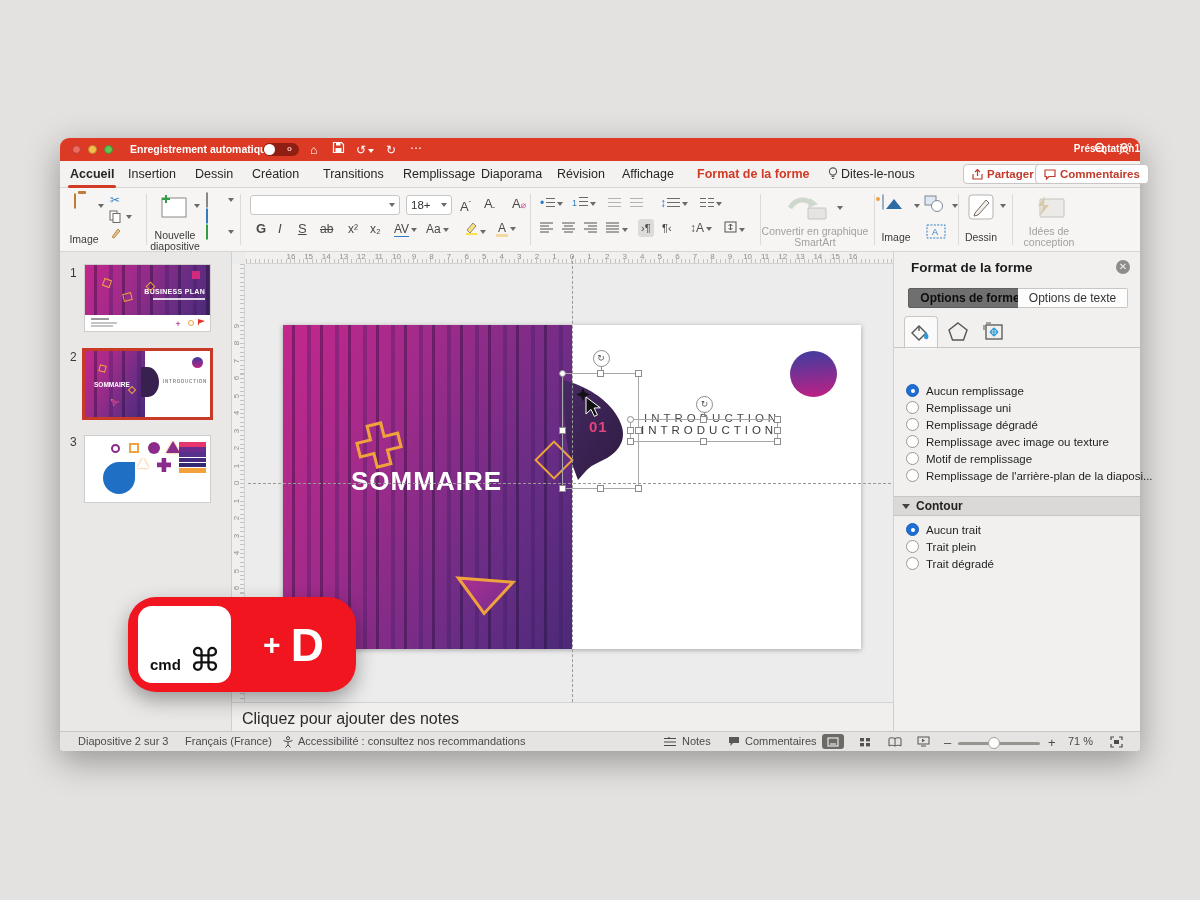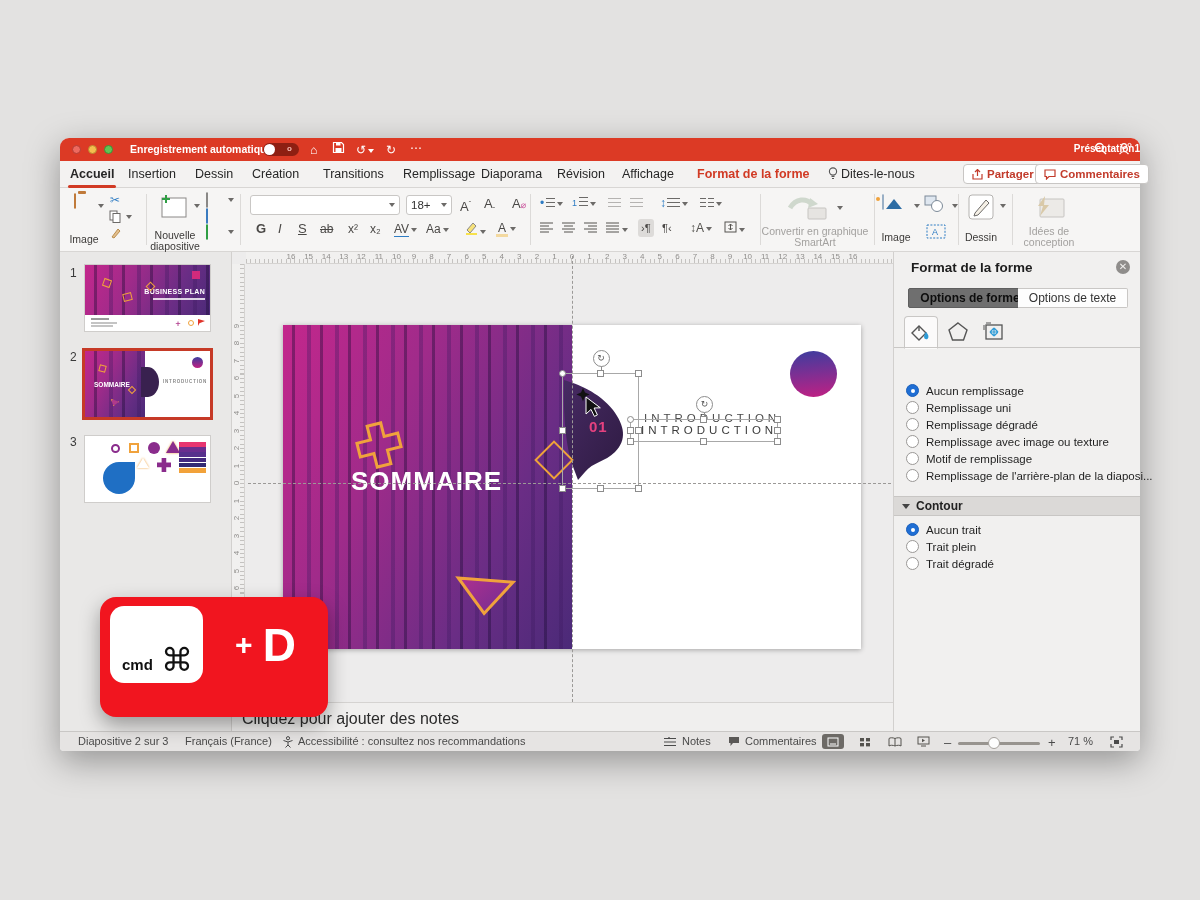--- a/index.html
+++ b/index.html
@@ -108,21 +108,21 @@
 
   
   #statusbar{position:absolute;left:0;top:593px;width:100%;height:20px;background:#e6e4e3;border-top:1px solid #c9c7c5;box-sizing:border-box;border-radius:0 0 4px 4px;font-size:11px;color:#4a4a4a}
   .sb{position:absolute;top:3px;white-space:nowrap}
   .viewbtn{position:absolute;top:2px;width:22px;height:15px;border-radius:3px;display:flex;align-items:center;justify-content:center}
   .viewbtn.on{background:#6d6a66}
   #zoom-track{position:absolute;left:898px;top:10px;width:82px;height:3px;border-radius:2px;background:#98948f}
   #zoom-knob{position:absolute;left:30px;top:-5px;width:12px;height:12px;border-radius:50%;background:#fdfdfd;border:1px solid #a5a19c;box-sizing:border-box}
 
   
-  #shortcut{position:absolute;left:100px;top:597px;width:228px;height:120px;background:#f1151f;border-radius:16px;box-shadow:0 8px 20px rgba(0,0,0,.35)}
+  #shortcut{position:absolute;left:128px;top:597px;width:228px;height:95px;background:#f1151f;border-radius:28px;box-shadow:0 8px 20px rgba(0,0,0,.35)}
   #shortcut-key{position:absolute;left:10px;top:9px;width:93px;height:77px;background:#fff;border-radius:14px}
   #key-cmd{position:absolute;left:12px;bottom:10px;font-size:15px;font-weight:bold;color:#111}
   #key-sym{position:absolute;right:10px;bottom:4px;font-size:32px;color:#111}
   #shortcut-rest{position:absolute;left:103px;top:0;width:125px;height:95px;display:flex;align-items:center;justify-content:center;gap:10px;color:#fff}
   #plus-sign{font-size:30px;font-weight:bold}
   #d-key{font-size:46px;font-weight:bold}
 
   
   .mini-text{position:absolute;color:#fff;font-weight:bold}
   .mrect{position:absolute;box-sizing:border-box}

